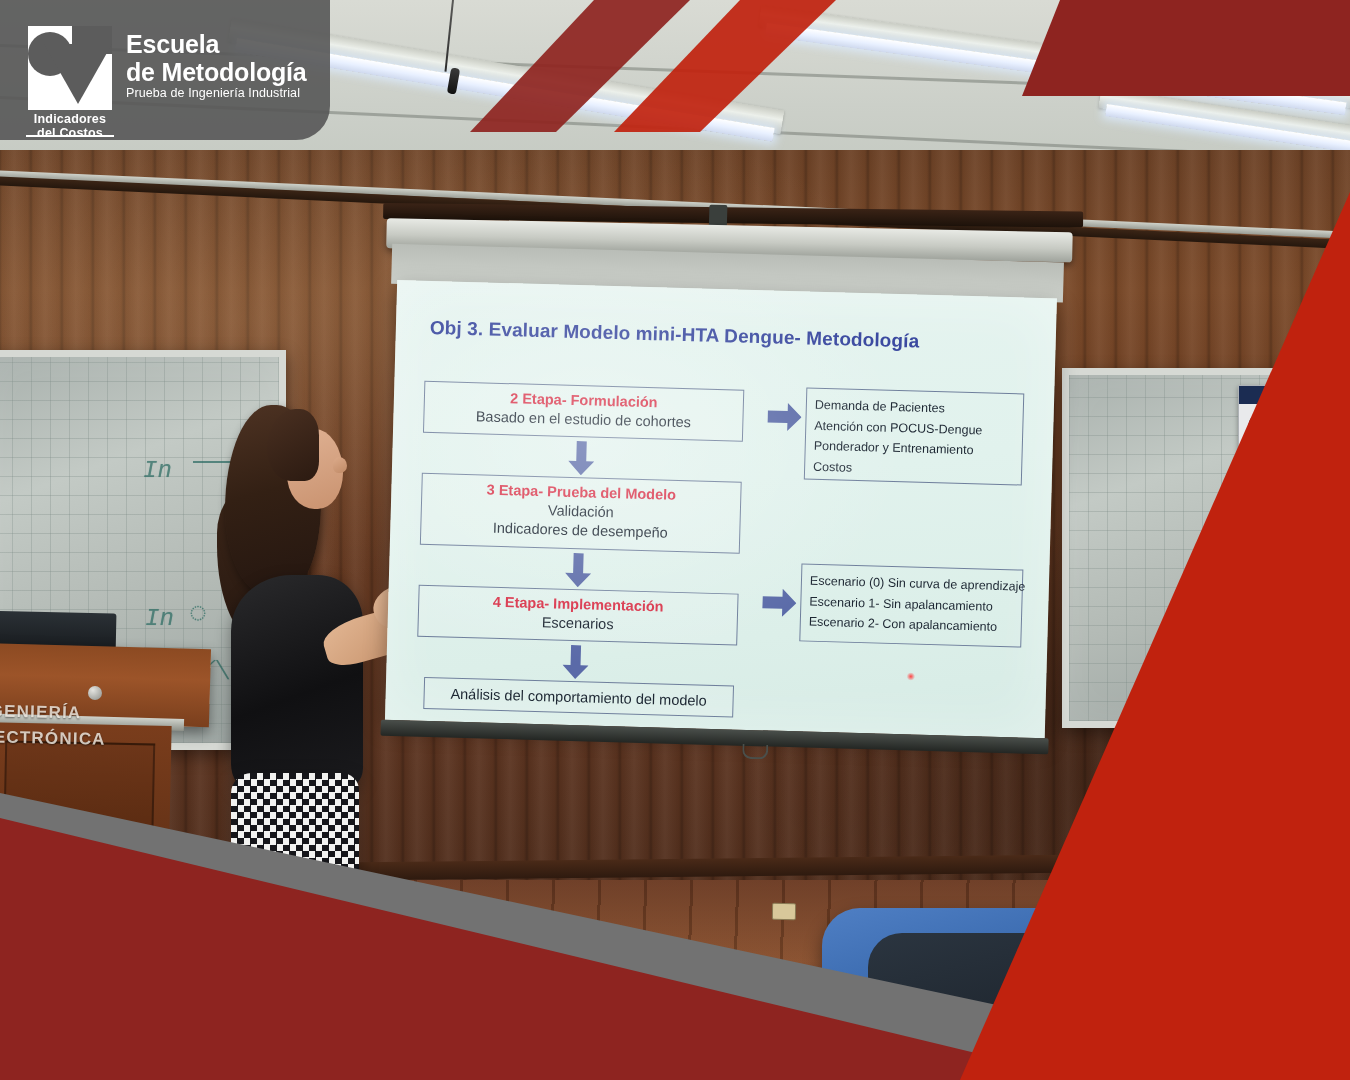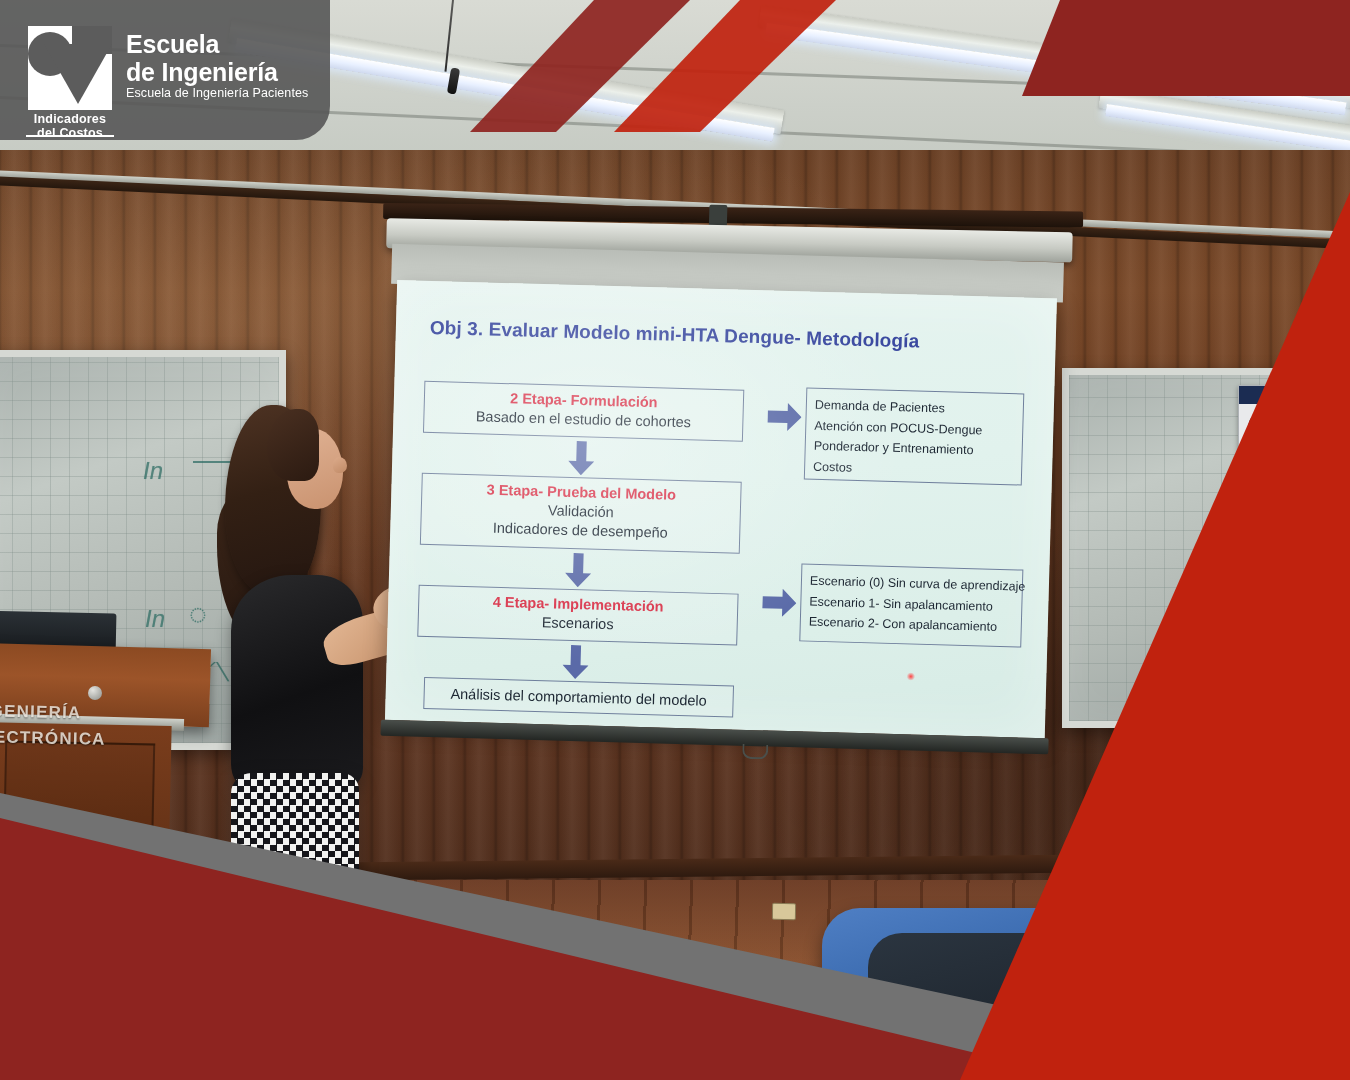--- a/index.html
+++ b/index.html
@@ -95,21 +95,21 @@
     background:
       repeating-linear-gradient(0deg, rgba(120,135,130,.30) 0 1px, rgba(0,0,0,0) 1px 19px),
       repeating-linear-gradient(90deg, rgba(120,135,130,.30) 0 1px, rgba(0,0,0,0) 1px 19px),
       linear-gradient(160deg,#a9b1ad 0%,#c3cac5 30%,#b3bab5 62%,#9aa3a0 100%);
     border:7px solid #d6d9d4;
     box-shadow:0 6px 16px rgba(0,0,0,.4), inset 0 0 40px rgba(255,255,255,.10);
   }
   .board-left  { left:-14px; top:350px; width:300px; height:400px; }
   .board-right { left:1062px; top:368px; width:280px; height:360px; }
   .hw {
-    position:absolute; color:#2b6b62; font-family:Liberation Sans, sans-serif;
+    position:absolute; color:#2b6b62; font-family:Liberation Mono, monospace;
     font-style:italic; opacity:.72; text-shadow:0 0 1px rgba(43,107,98,.5);
   }
   .poster {
     position:absolute; background:#e9eaec; border:1px solid #aeb2b6;
     box-shadow:0 2px 5px rgba(0,0,0,.35); overflow:hidden;
   }
   .poster .pbar { height:26%; background:#1b2c52; }
   .poster .pcircle {
     position:absolute; left:18%; top:36%; width:64%; height:48%;
     border-radius:50%; border:7px solid #1f3157;
@@ -530,19 +530,19 @@
         <div class="tri"></div>
       </div>
       <div class="logo-uv">
         <div>Indicadores</div>
         <div>del Costos</div>
       </div>
       <div class="logo-uv-rule"></div>
 
       <div class="logo-title">
         <div>Escuela</div>
-        <div>de Ingeniería</div>
+        <div>de Metodología</div>
       </div>
-      <div class="logo-sub">Escuela de Ingeniería Pacientes</div>
+      <div class="logo-sub">Prueba de Ingeniería Industrial</div>
     </div>
   </div>
 
 </div>
 
 </body></html>

